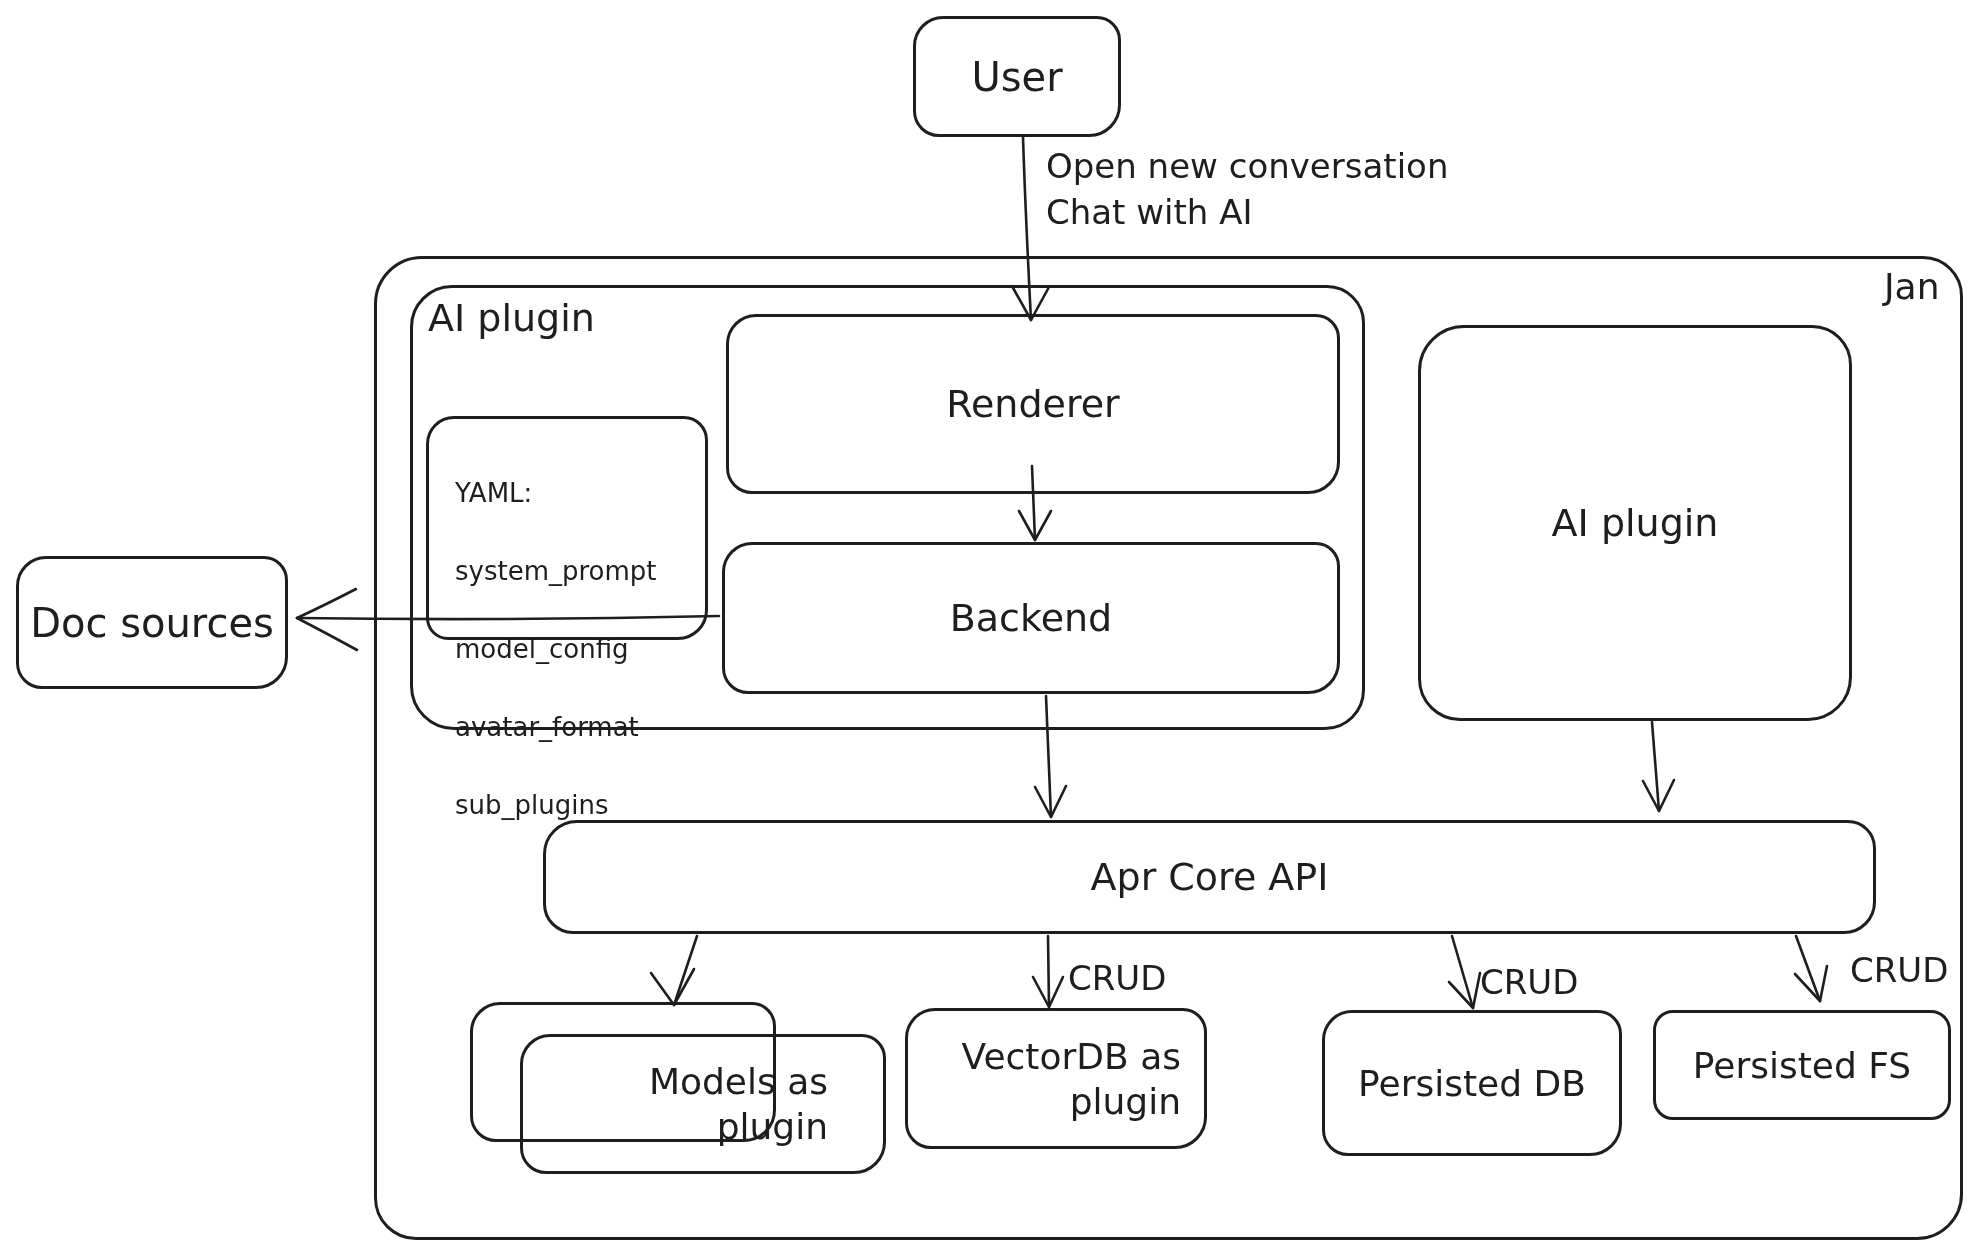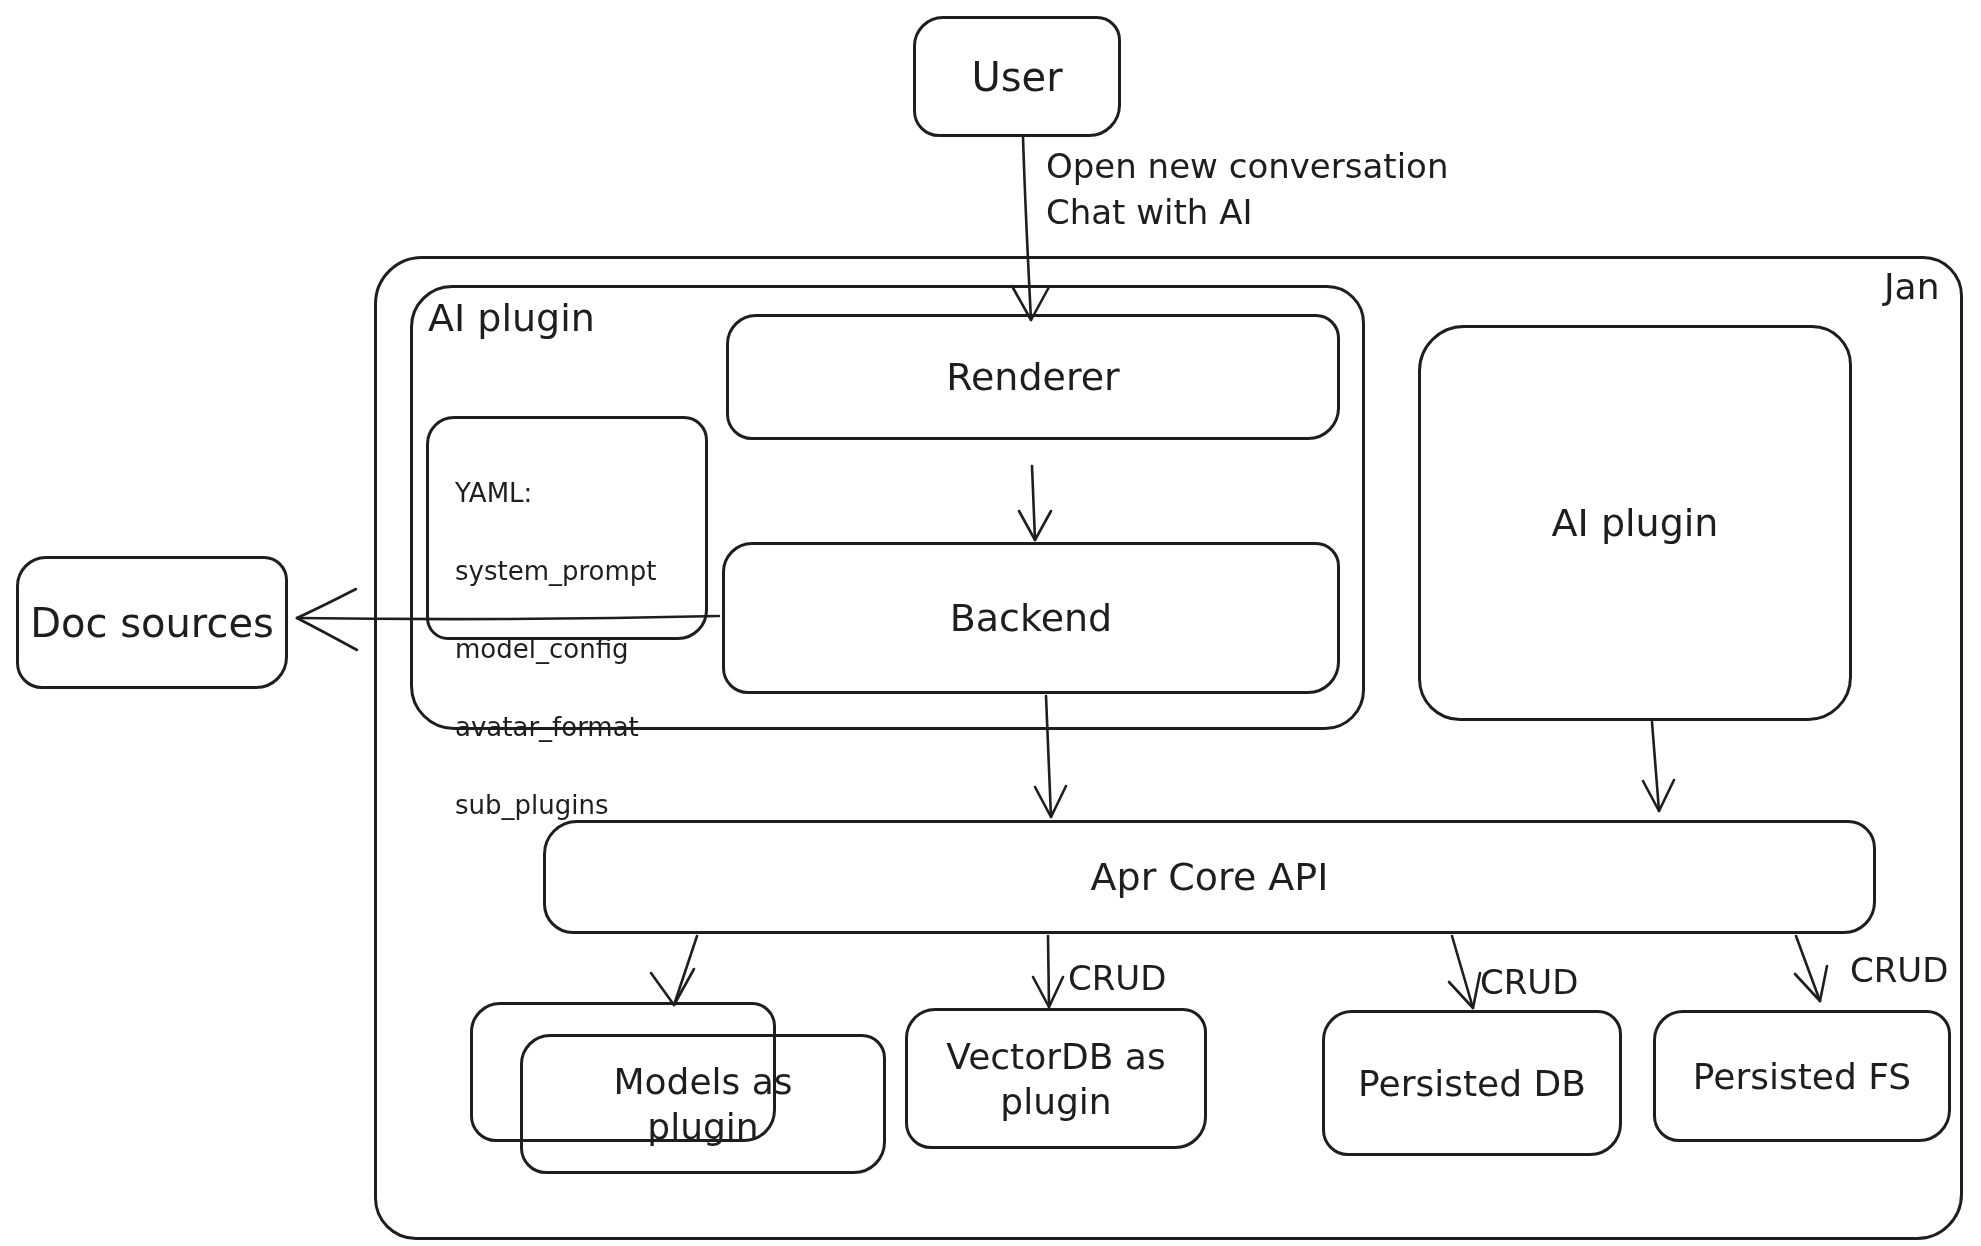--- a/index.html
+++ b/index.html
@@ -17,21 +17,21 @@
   }
   .box,.container{
     position:absolute;
     border:3px solid var(--stroke);
     box-sizing:border-box;
     background:transparent;
   }
   .box{
     border-radius:30px 24px 32px 26px;
     display:flex;align-items:center;justify-content:center;
-    text-align:center;
+    text-align:right;
   }
   .container{
     border-radius:48px 40px 46px 42px;
   }
   .node-label{font-size:38px;line-height:1.18;}
   .big-label{font-size:40px;}
   .small-node-label{font-size:36px;line-height:1.25;}
   .corner-label{
     position:absolute;font-size:38px;white-space:nowrap;
   }
@@ -73,21 +73,21 @@
     <div>Open new conversation</div>
     <div style="margin-top:6px;">Chat with AI</div>
   </div>
 
   <div class="container" style="left:374px;top:256px;width:1589px;height:984px;"></div>
   <div class="corner-label" style="left:1884px;top:266px;font-size:36px;">Jan</div>
 
   <div class="container" style="left:410px;top:285px;width:955px;height:445px;border-radius:42px 38px 40px 44px;"></div>
   <div class="corner-label" style="left:428px;top:296px;">AI plugin</div>
 
-  <div class="box node-label" style="left:726px;top:314px;width:614px;height:126px;">
+  <div class="box node-label" style="left:726px;top:314px;width:614px;height:180px;">
     <span>Renderer</span>
   </div>
 
   <div class="note" style="left:426px;top:416px;width:282px;height:224px;">
     <div>YAML:</div>
     <div>system_prompt</div>
     <div>model_config</div>
     <div>avatar_format</div>
     <div>sub_plugins</div>
   </div>
@@ -118,21 +118,21 @@
   </div>
 
   <div class="box small-node-label" style="left:905px;top:1008px;width:302px;height:141px;">
     <span class="wrap-200">VectorDB as plugin</span>
   </div>
 
   <div class="box small-node-label" style="left:1322px;top:1010px;width:300px;height:146px;">
     <span>Persisted DB</span>
   </div>
 
-  <div class="box small-node-label" style="left:1653px;top:1010px;width:298px;height:132px;">
+  <div class="box small-node-label" style="left:1653px;top:1010px;width:298px;height:110px;border-radius:20px;">
     <span>Persisted FS</span>
   </div>
 
   <svg class="arrows" width="1981" height="1246" viewBox="0 0 1981 1246">
     <g>
       <path d="M1023,137 C1025,200 1028,262 1031,320"></path>
       <path d="M1012,286 L1031,320 L1049,287"></path>
     </g>
     <g>
       <path d="M1032,466 L1035,540"></path>

